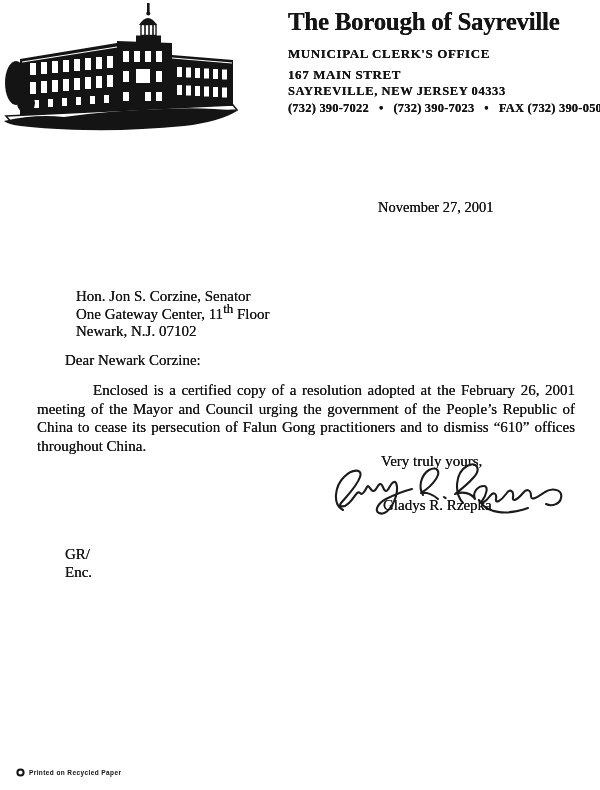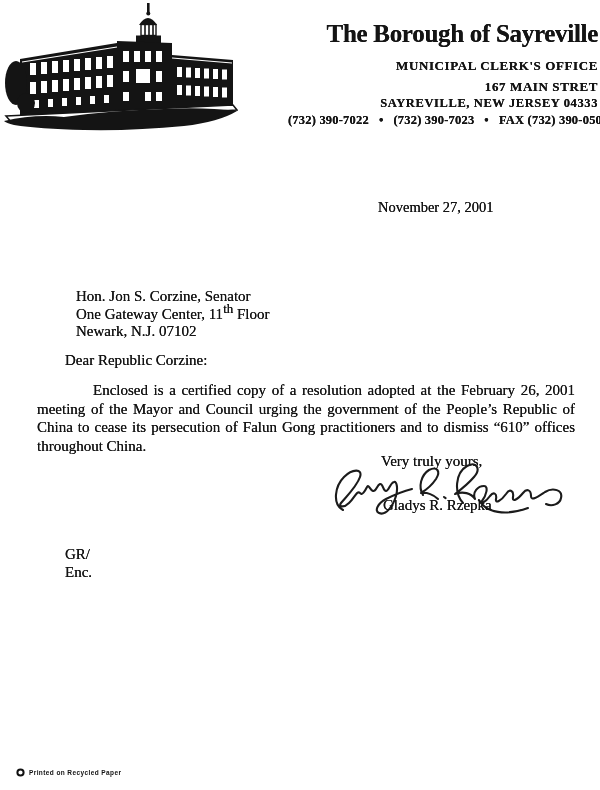--- a/index.html
+++ b/index.html
@@ -7,21 +7,21 @@
     position:relative;width:600px;height:790px;background:#ffffff;
     margin:0 auto;overflow:hidden;
     font-family:"Liberation Serif","DejaVu Serif",serif;
     color:#141414;
   }
   .ink{ text-shadow:0 0 0.35px currentColor; }
 
   
   .building{ position:absolute; left:4px; top:3px; width:234px; height:130px; }
   .head-block{
-    position:absolute; left:288px; top:20px; width:310px; text-align:right;
+    position:absolute; left:288px; top:8px; width:310px; text-align:left;
   }
   .org-name{
     font-size:25px; font-weight:bold; letter-spacing:-0.3px; line-height:28px;
     white-space:nowrap;
   }
   .office{
     font-size:13px; font-weight:bold; letter-spacing:0.6px; line-height:16px;
     margin-top:10px;
   }
   .addr-group{ margin-top:4px; }
@@ -149,21 +149,21 @@
   </div>
 
   <div class="date-line ink">November 27, 2001</div>
 
   <div class="recipient ink">
     <div>Hon. Jon S. Corzine, Senator</div>
     <div><span>One Gateway Center, 11</span><sup>th</sup><span> Floor</span></div>
     <div>Newark, N.J. 07102</div>
   </div>
 
-  <div class="salutation ink">Dear Republic Corzine:</div>
+  <div class="salutation ink">Dear Newark Corzine:</div>
 
   <div class="body-par ink">Enclosed is a certified copy of a resolution adopted at the February 26, 2001 meeting of the Mayor and Council urging the government of the People’s Republic of China to cease its persecution of Falun Gong practitioners and to dismiss “610” offices throughout China.</div>
 
   <div class="closing ink">Very truly yours,</div>
 
   <svg class="signature" viewBox="0 0 242 62" aria-hidden="true">
     <g fill="none" stroke="#1b1b1b" stroke-width="2.1" stroke-linecap="round" stroke-linejoin="round">
 
       <path d="M13,52 C2,46 5,28 14,19 C22,11 33,10 30,19 C27,28 17,38 11,45 C8,49 14,50 19,45
                C25,39 27,32 30,35 C32,38 35,33 37,29 C39,26 40,32 43,33 C46,34 47,27 50,26

